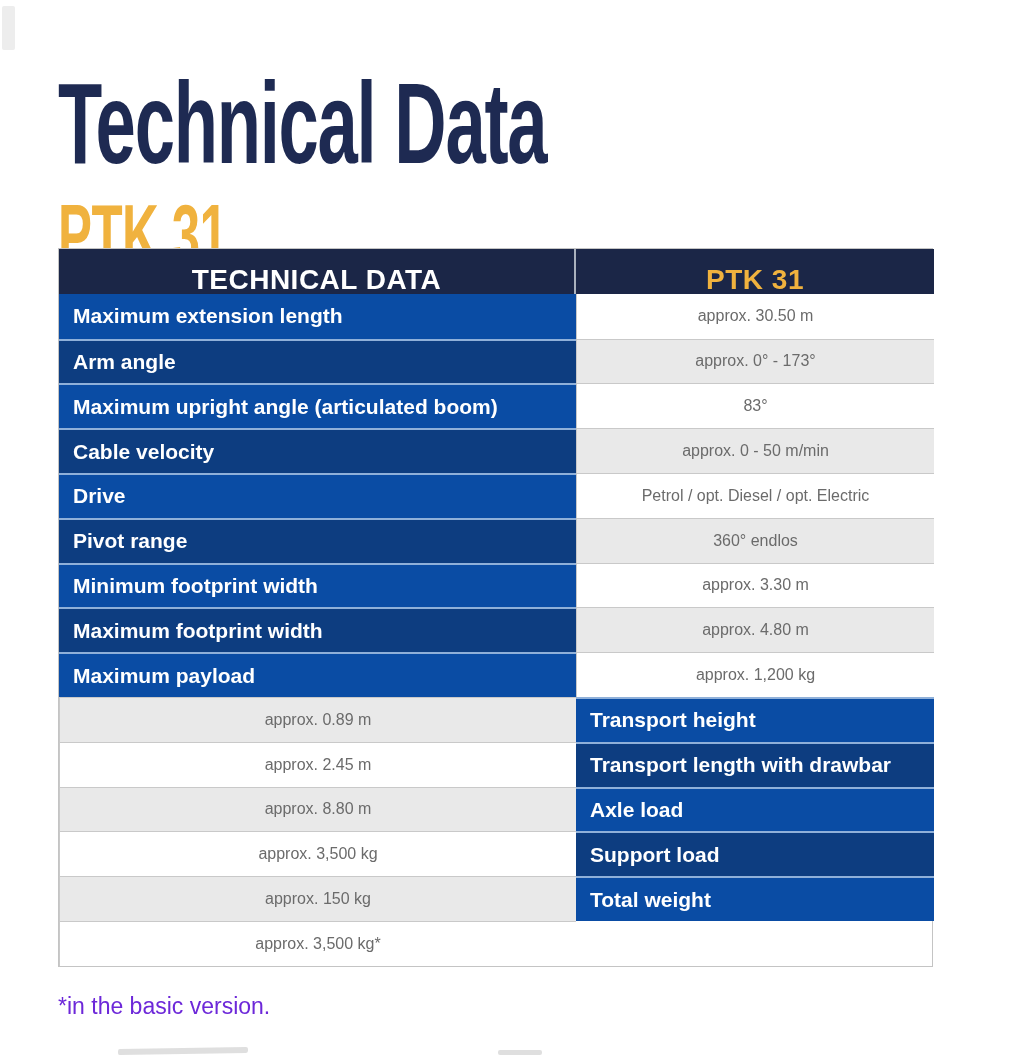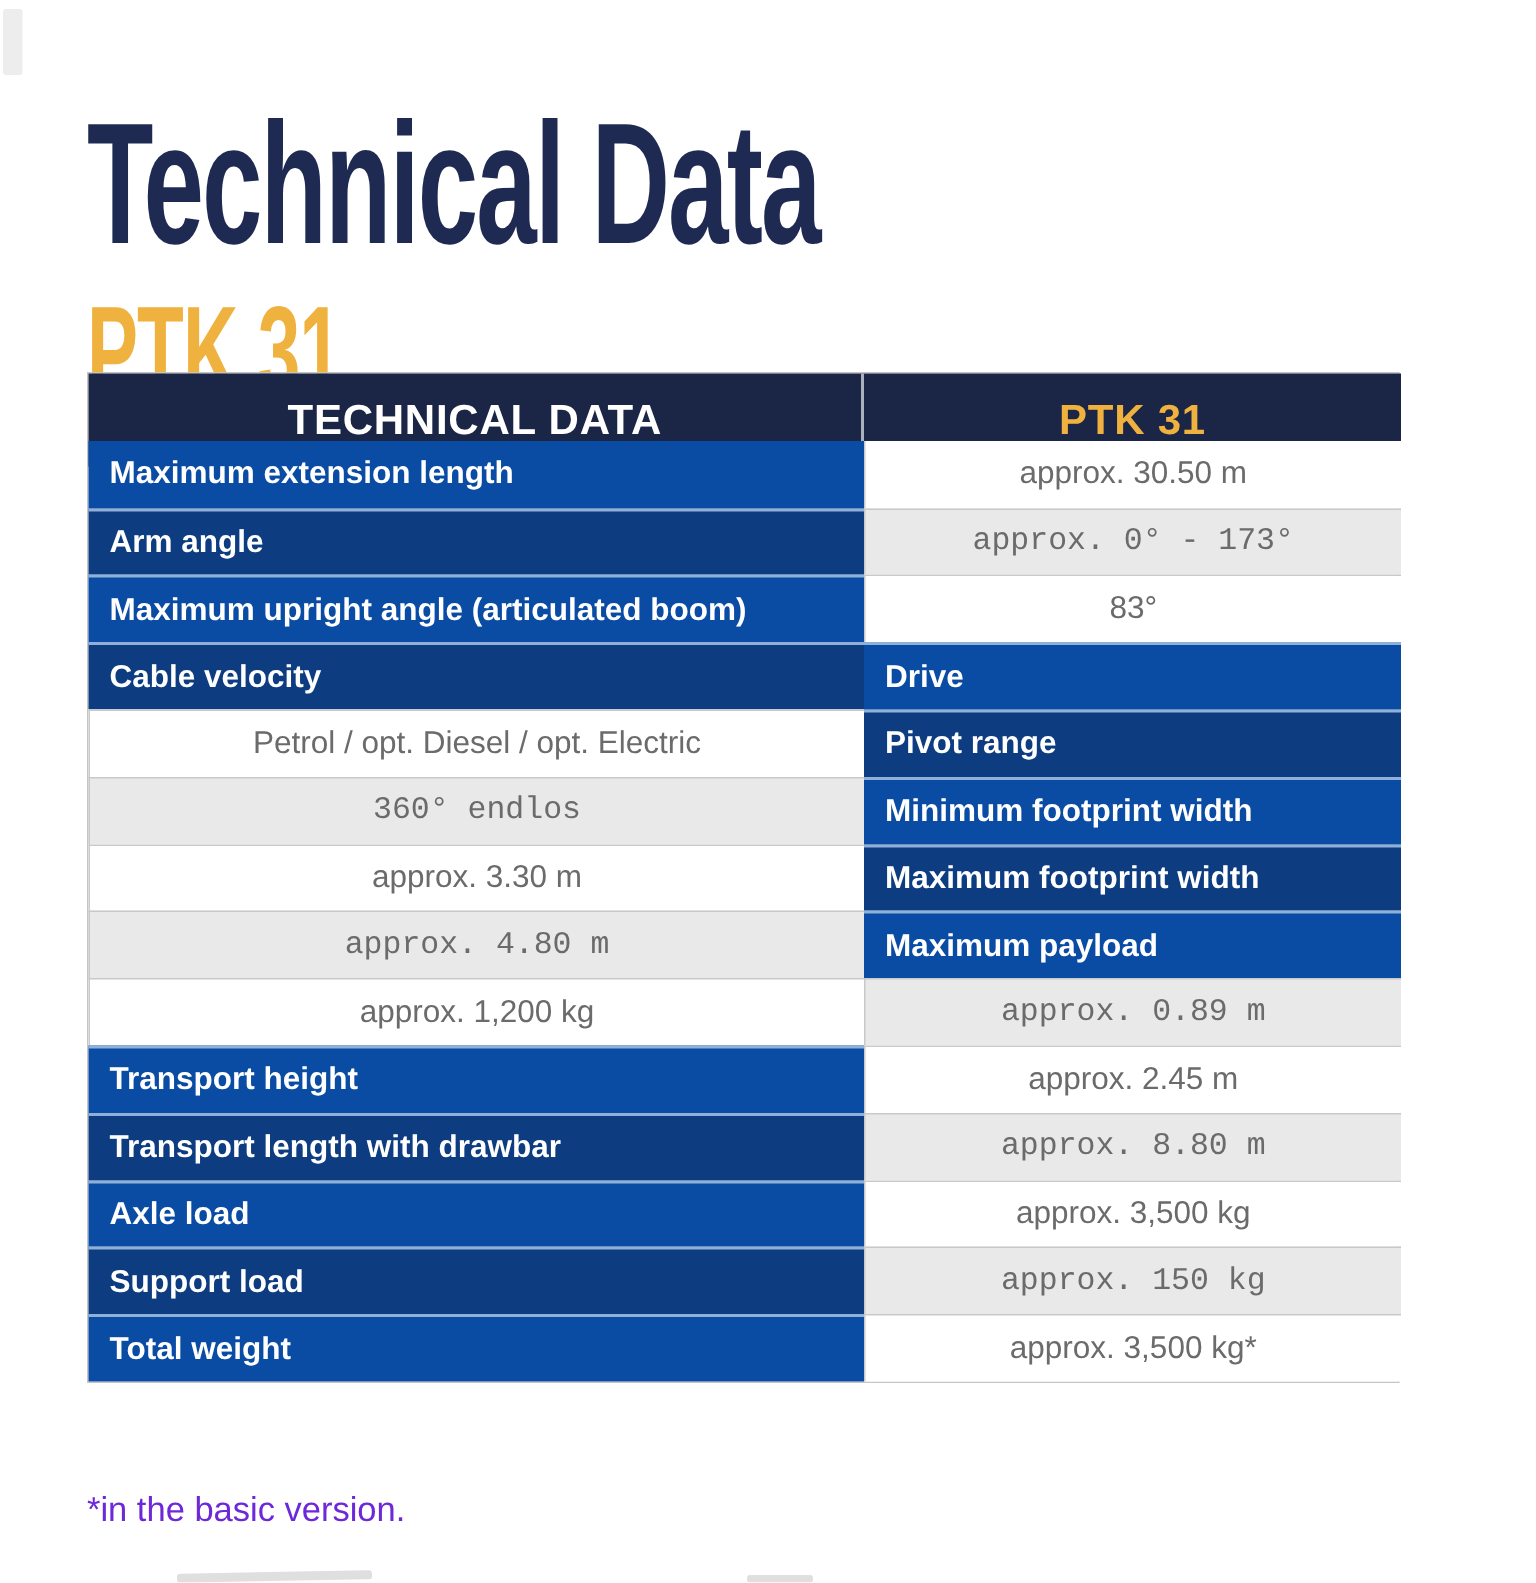--- a/index.html
+++ b/index.html
@@ -76,27 +76,27 @@
   .cell-label{
     color:#ffffff;font-weight:700;font-size:21px;
     padding-left:14px;
     border-top:2px solid var(--blue-sep);
   }
   .cell-label.first{border-top:none;}
   .cell-label.odd{background:var(--row-blue-odd);}
   .cell-label.even{background:var(--row-blue-even);}
   .cell-value{
     justify-content:center;
-    color:var(--value-text);font-size:21px;
+    color:var(--value-text);font-size:16px;
     border-top:1px solid var(--gray-sep);
     border-left:1px solid var(--gray-sep);
   }
   .cell-value.first{border-top:none;}
   .cell-value.odd{background:#ffffff;}
-  .cell-value.even{background:var(--row-gray);font-family:Liberation Mono, monospace;}
+  .cell-value.even{background:var(--row-gray);}
 
   .footnote{
     position:absolute;left:58px;top:993px;
     font-size:23px;color:#6d28d9;
   }
 
   
   .smudge{position:absolute;background:rgba(110,110,110,0.22);border-radius:2px;}
   .smudge-a{left:118px;top:1048px;width:130px;height:6px;transform:rotate(-1deg);}
   .smudge-b{left:498px;top:1050px;width:44px;height:5px;}
@@ -116,20 +116,21 @@
     <div class="th th-left">TECHNICAL DATA</div>
     <div class="th th-right">PTK 31</div>
 
   <div class="cell cell-label odd first">Maximum extension length</div>
       <div class="cell cell-value odd first">approx. 30.50 m</div>
       <div class="cell cell-label even">Arm angle</div>
       <div class="cell cell-value even">approx. 0° - 173°</div>
       <div class="cell cell-label odd">Maximum upright angle (articulated boom)</div>
       <div class="cell cell-value odd">83°</div>
       <div class="cell cell-label even">Cable velocity</div>
+      <div class="cell cell-value even">approx. 0 - 50 m/min</div>
       <div class="cell cell-label odd">Drive</div>
       <div class="cell cell-value odd">Petrol / opt. Diesel / opt. Electric</div>
       <div class="cell cell-label even">Pivot range</div>
       <div class="cell cell-value even">360° endlos</div>
       <div class="cell cell-label odd">Minimum footprint width</div>
       <div class="cell cell-value odd">approx. 3.30 m</div>
       <div class="cell cell-label even">Maximum footprint width</div>
       <div class="cell cell-value even">approx. 4.80 m</div>
       <div class="cell cell-label odd">Maximum payload</div>
       <div class="cell cell-value odd">approx. 1,200 kg</div>

